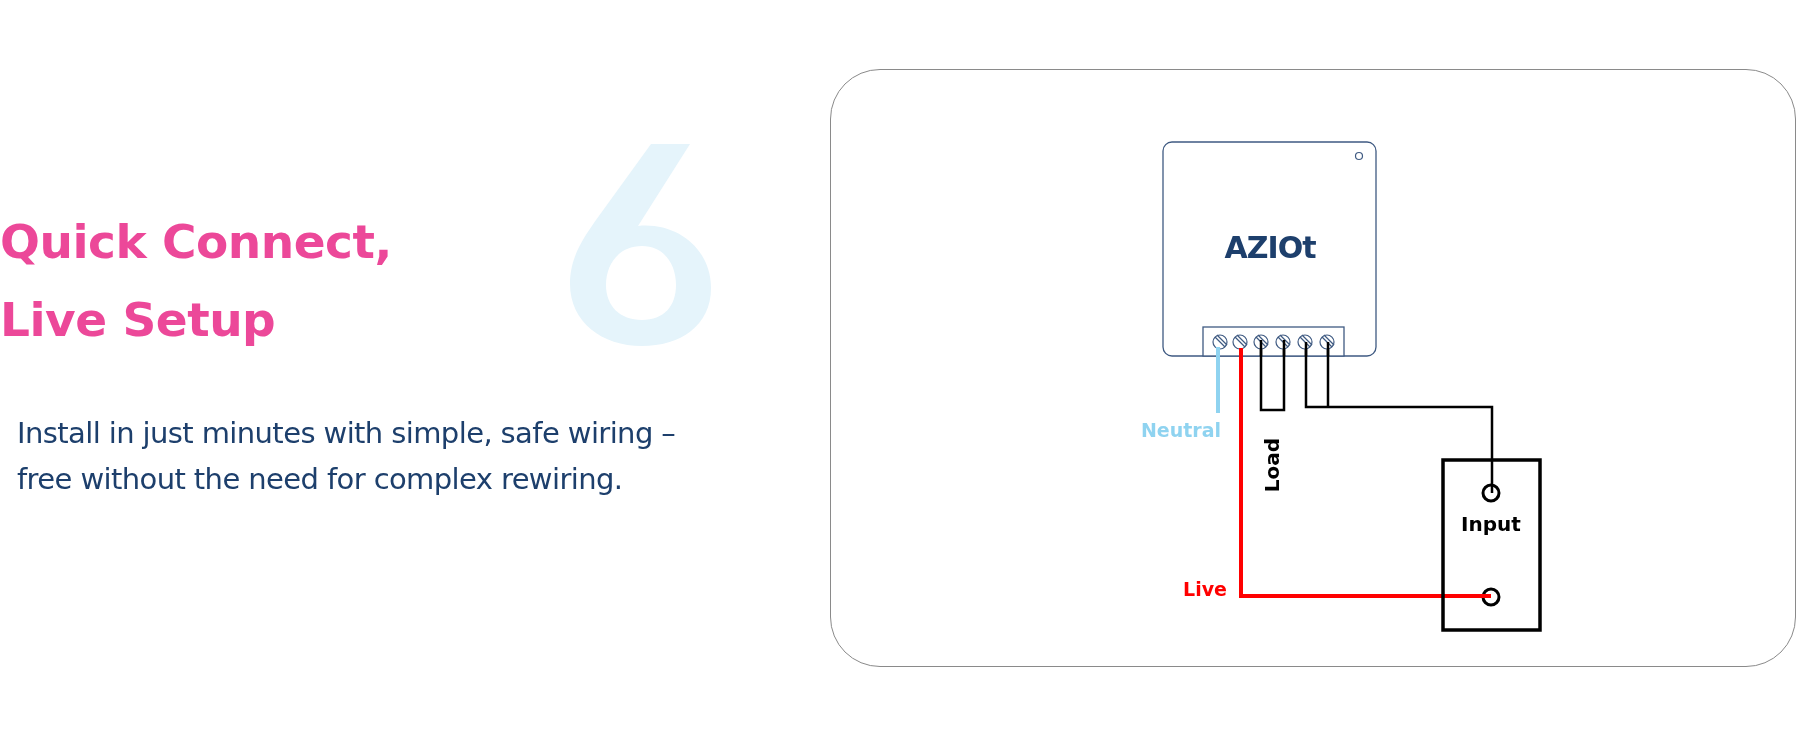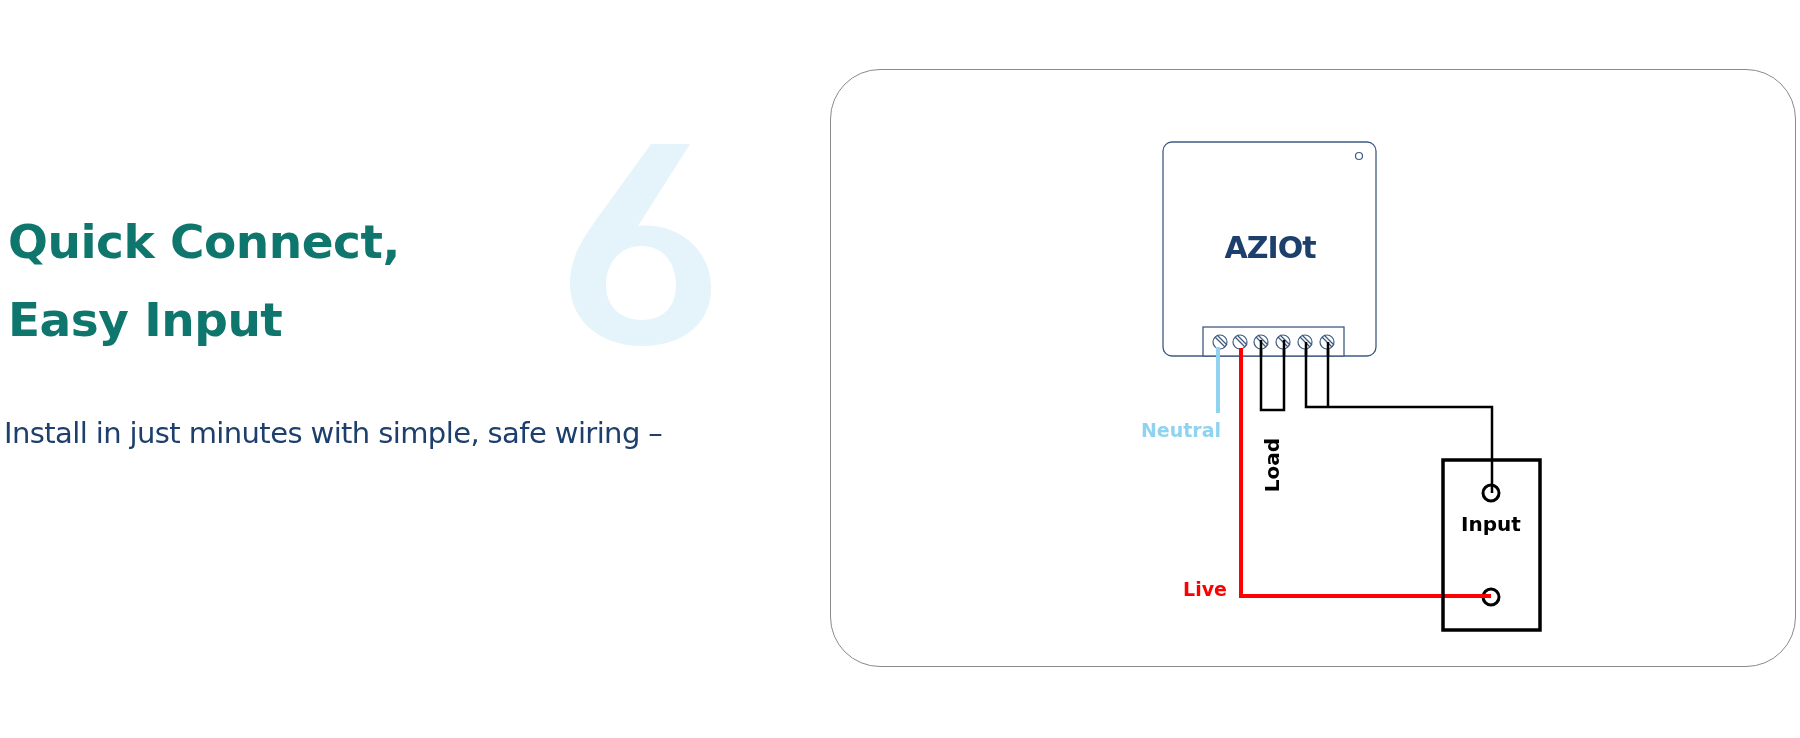--- a/index.html
+++ b/index.html
@@ -1,39 +1,40 @@
 <!DOCTYPE html>
 <html><head>
 <meta charset="utf-8">
 <style>
   html, body { margin: 0; padding: 0; background: #ffffff; }
   body { width: 1800px; height: 738px; position: relative; overflow: hidden; font-family: "DejaVu Sans", sans-serif; }
   .big-number { position: absolute; left: 556px; top: 140px; width: 160px; height: 210px; }
-  .heading { position: absolute; left: 0; top: 203px; margin: 0; color: #0f766e; font-family: "DejaVu Sans", sans-serif; font-weight: bold; font-size: 47px; line-height: 78px; letter-spacing: -0.5px; padding-left: 8px; }
+  .heading { position: absolute; left: 0; top: 203px; margin: 0; color: #ec4899; font-family: "DejaVu Sans", sans-serif; font-weight: bold; font-size: 47px; line-height: 78px; letter-spacing: -0.5px; }
   .heading span { display: block; white-space: nowrap; }
-  .body-text { position: absolute; left: 4px; top: 411px; width: 760px; margin: 0; color: #1d3f6c; font-family: "DejaVu Sans", sans-serif; font-size: 29px; line-height: 45.5px; font-weight: normal; letter-spacing: -0.6px; }
+  .body-text { position: absolute; left: 17px; top: 411px; width: 760px; margin: 0; color: #1d3f6c; font-family: "DejaVu Sans", sans-serif; font-size: 29px; line-height: 45.5px; font-weight: normal; letter-spacing: -0.6px; }
   .body-text span { display: block; white-space: nowrap; }
   .card { position: absolute; left: 830px; top: 69px; width: 966px; height: 598px; border: 1.5px solid #8a8a8a; border-radius: 50px; box-sizing: border-box; background: #fff; }
   .diagram { position: absolute; left: 0; top: 0; width: 1800px; height: 738px; }
   .lbl { font-family: "DejaVu Sans", sans-serif; font-weight: bold; }
 </style>
 </head>
 <body>
 
 <svg class="big-number" viewBox="0 0 160 210">
   <path d="M 95 4 L 134 4 L 82 86 C 120 82 155 108 155 148 C 155 186 124 206 86 206 C 46 206 14 182 14 144 C 14 118 26 100 40 80 Z M 86 106 C 63 106 50 124 50 145 C 50 166 64 180 86 180 C 108 180 120 166 120 145 C 120 124 108 106 86 106 Z" fill="#e5f4fb" fill-rule="evenodd"></path>
 </svg>
 
 <h1 class="heading">
   <span>Quick Connect,</span>
-  <span>Easy Input</span>
+  <span>Live Setup</span>
 </h1>
 
 <p class="body-text">
   <span>Install in just minutes with simple, safe wiring –</span>
+  <span>free without the need for complex rewiring.</span>
 </p>
 
 <div class="card"></div>
 
 <svg class="diagram" viewBox="0 0 1800 738">
 
   <rect x="1163" y="142" width="213" height="214" rx="9" ry="9" fill="#ffffff" stroke="#3f5a82" stroke-width="1.3"></rect>
   <circle cx="1359" cy="156" r="3.5" fill="none" stroke="#3f5a82" stroke-width="1.2"></circle>
   <text x="1270" y="258" text-anchor="middle" font-family="DejaVu Sans, sans-serif" font-weight="bold" font-size="30" fill="#1d3f6c" letter-spacing="-1">AZIOt</text>
 

